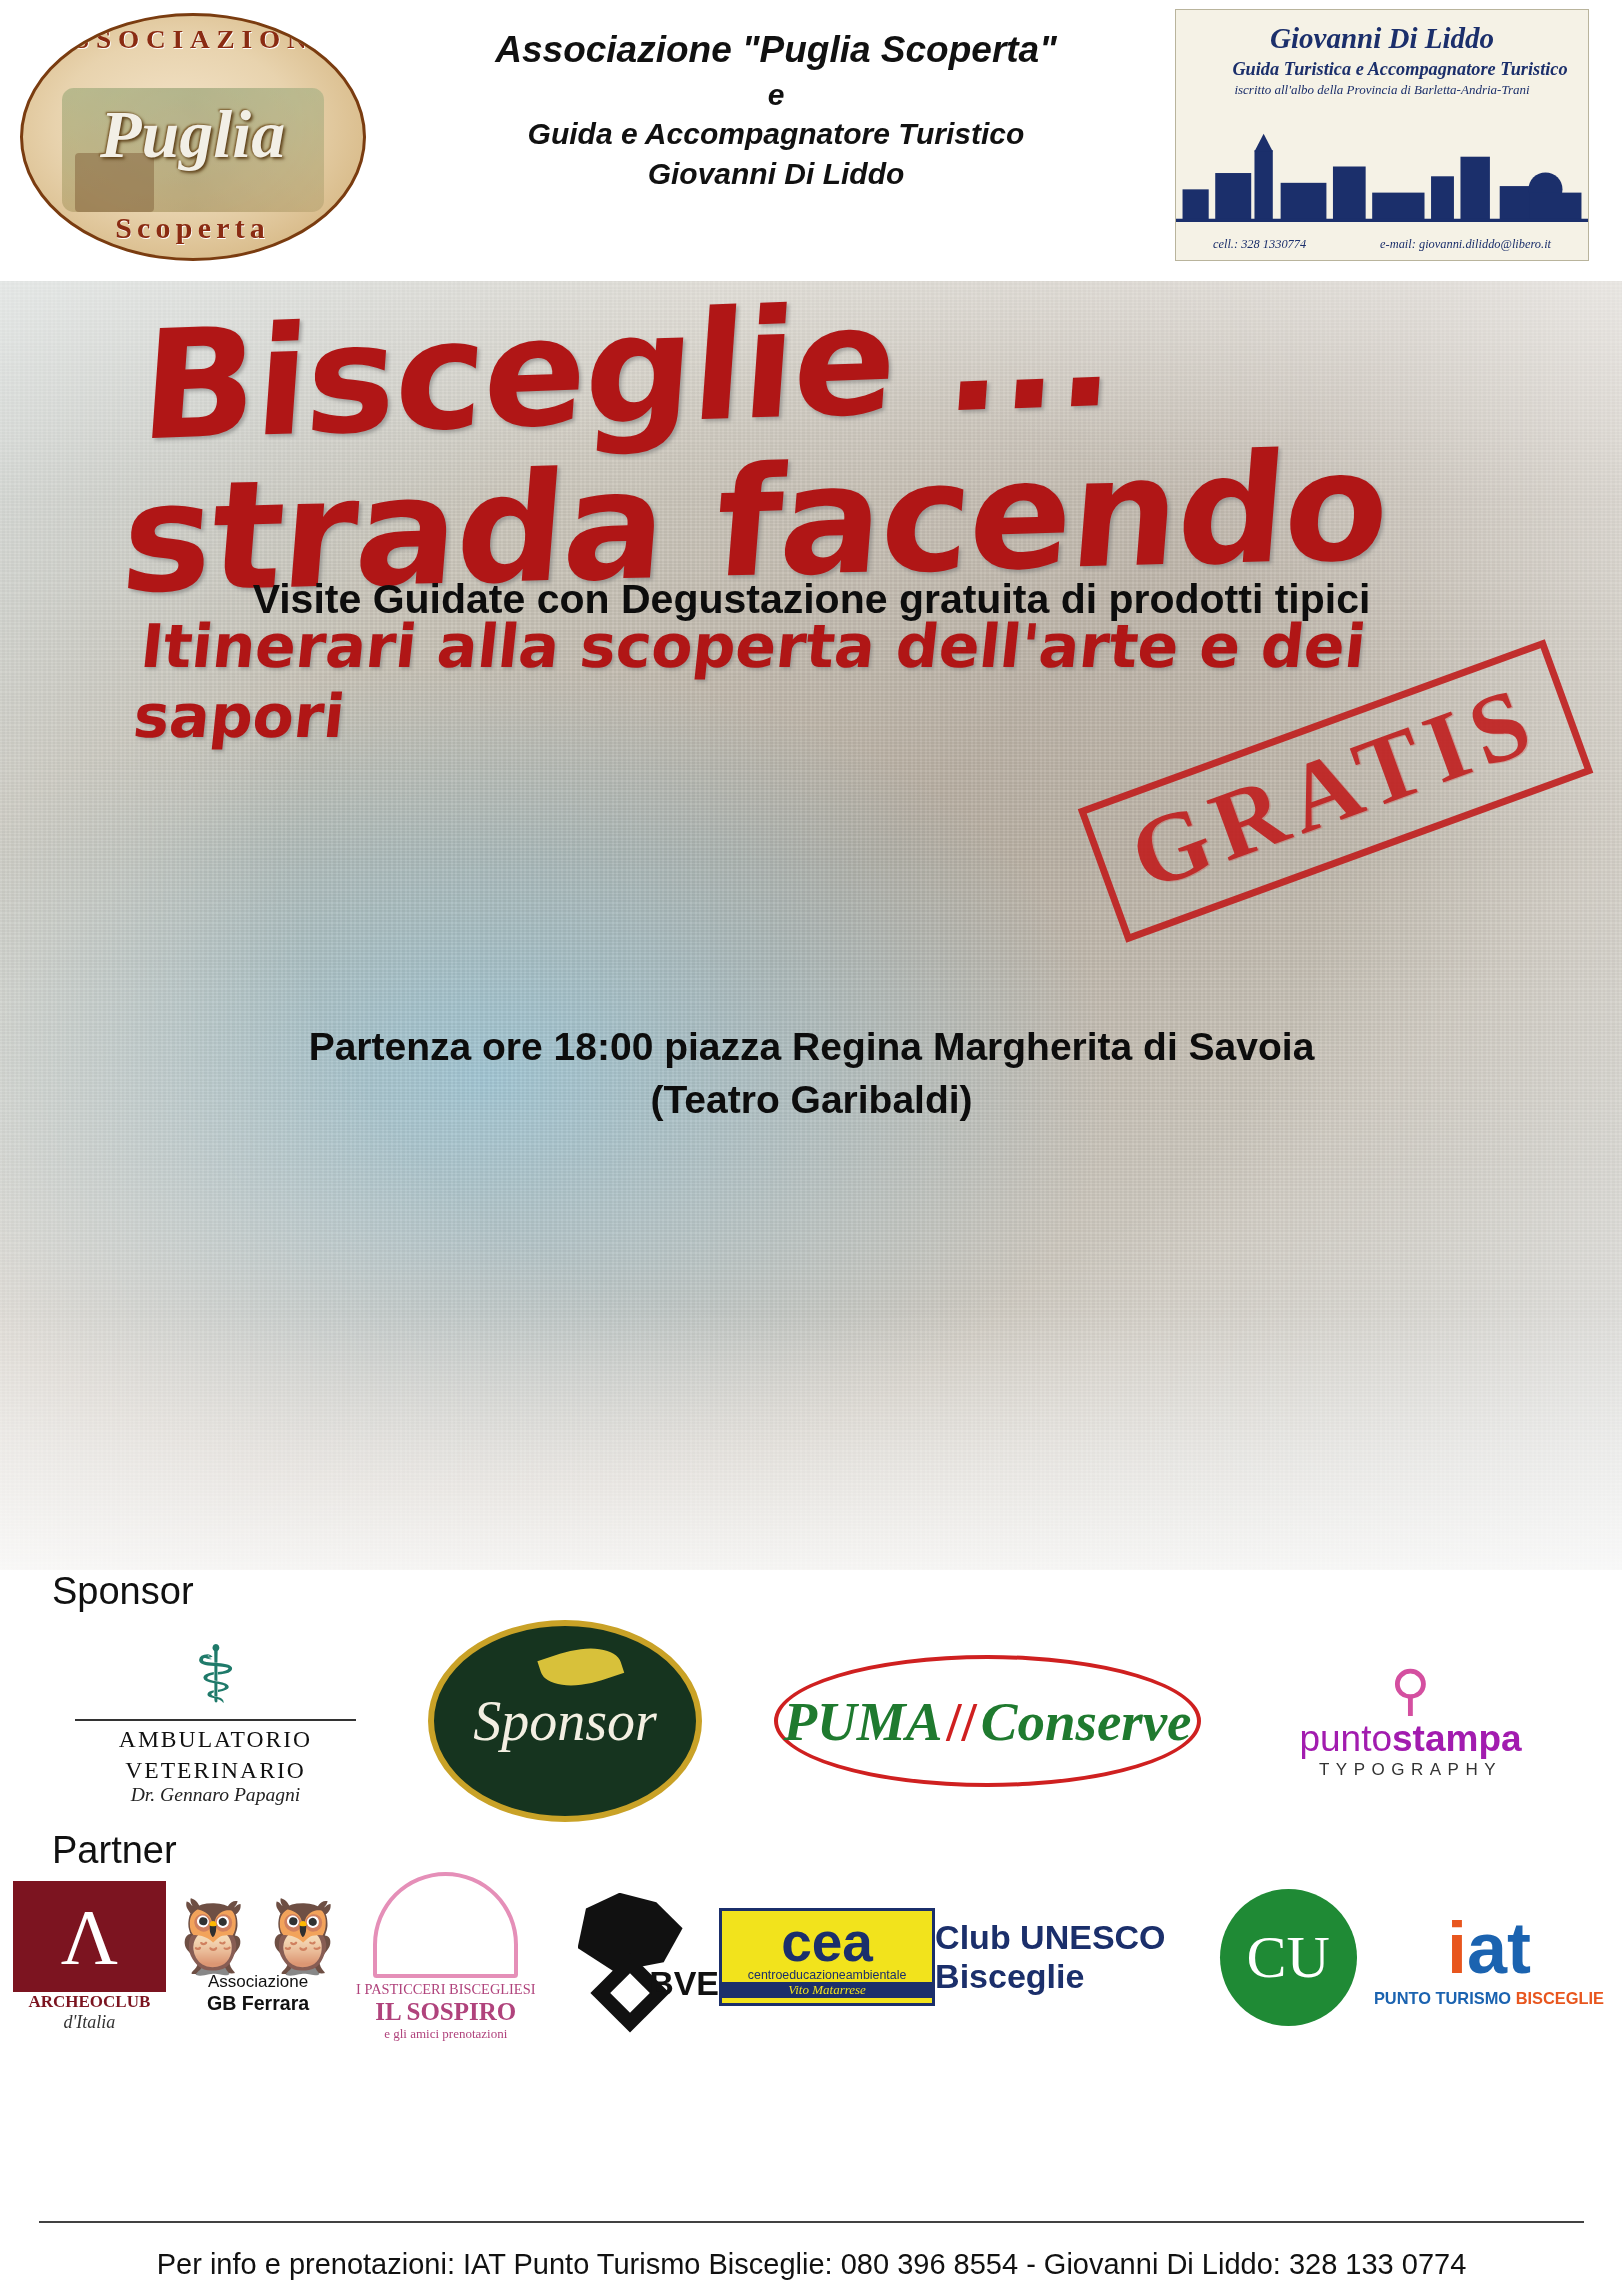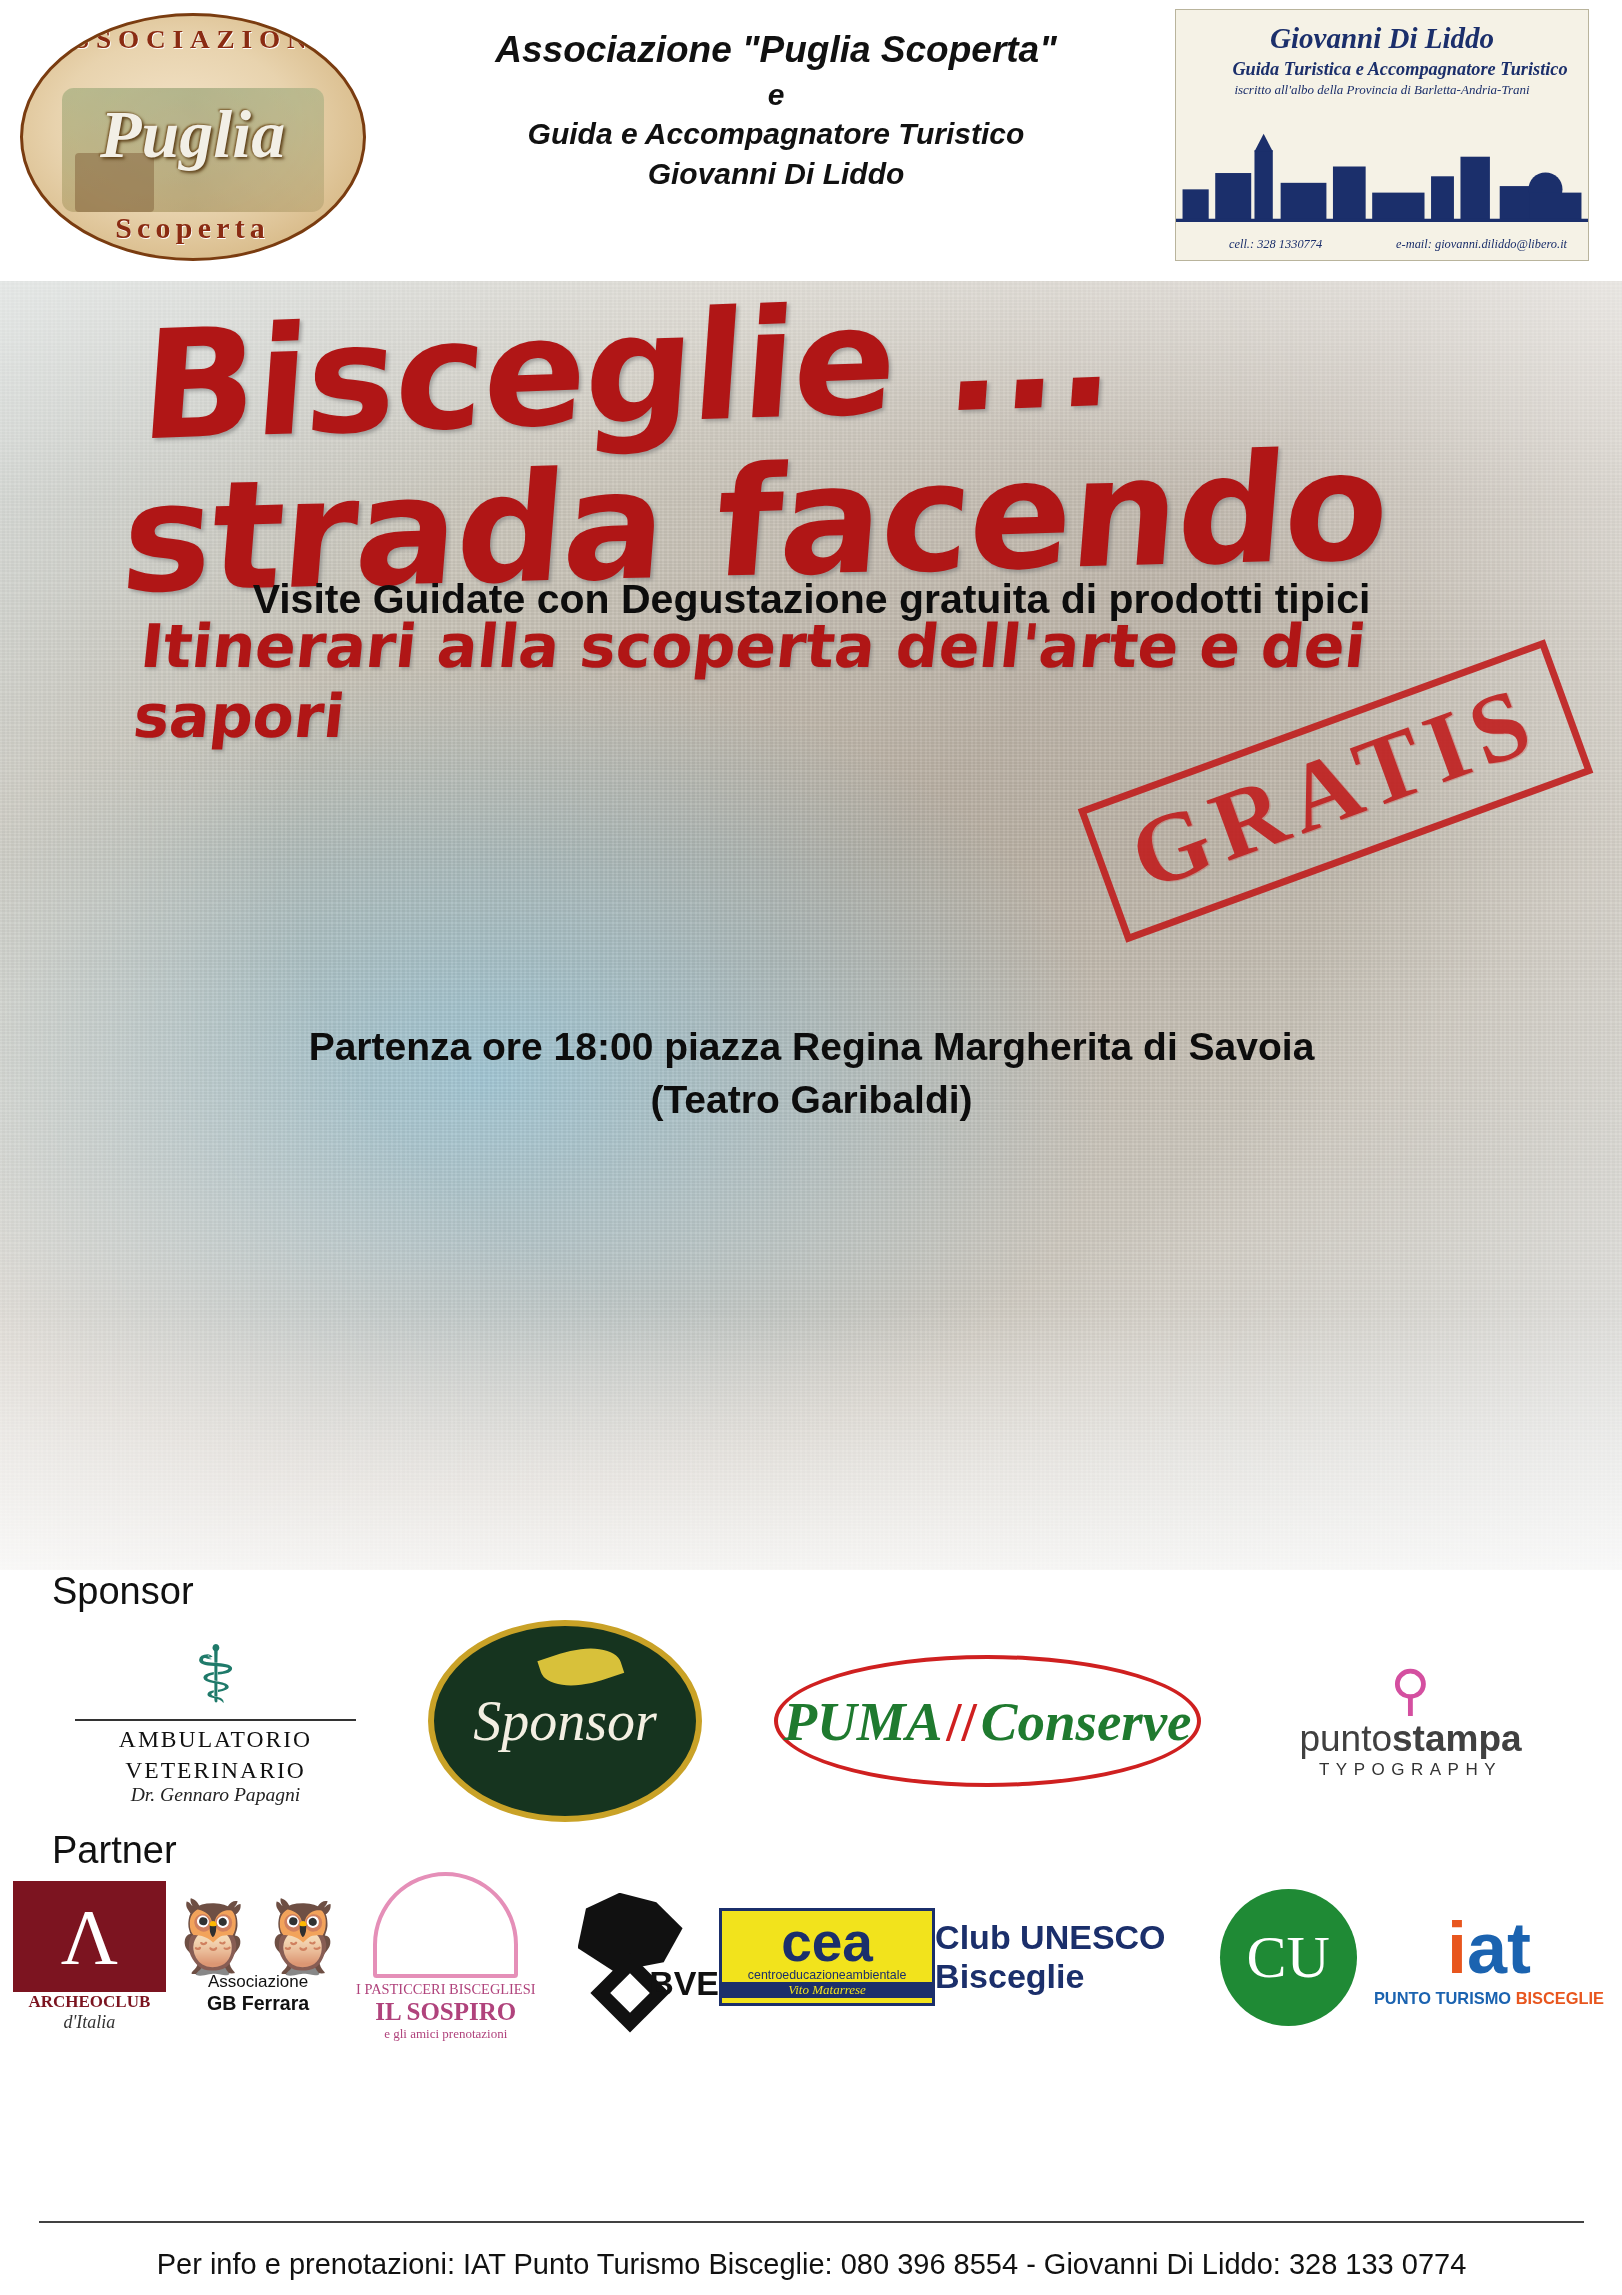--- a/index.html
+++ b/index.html
@@ -127,21 +127,21 @@
     color: #1b2f6b;
     margin-top: 2.6px;
   }
   .card-guida .cg-skyline {
     position: absolute;
     left: 0; bottom: 38px;
     width: 100%; height: 111px;
   }
   .card-guida .cg-contact {
     position: absolute;
-    left: 16px; bottom: 7.9px;
+    left: 0; bottom: 7.9px;
     width: 100%;
     display: flex;
     justify-content: space-around;
     font-family: "Liberation Serif", serif;
     font-style: italic;
     font-size: 12.4px;
     color: #1b2f6b;
   }
 
   
@@ -331,21 +331,21 @@
     display: flex; align-items: center; justify-content: center;
     background: #fff;
   }
   .puma .p1 { font-family: "Liberation Serif", serif; font-weight: bold; font-style: italic; font-size: 55px; color: #1f7a2f; }
   .puma .slashes { font-family: "Liberation Serif", serif; font-weight: bold; font-size: 55px; color: #cf2020; margin: 0 3.9px; }
   .puma .p2 { font-family: "Liberation Serif", serif; font-weight: bold; font-style: italic; font-size: 55px; color: #1f7a2f; }
 
   
   .pstampa { width: 275px; }
   .pstampa .mark { font-size: 55px; color: #d44fa0; line-height: 1; }
-  .pstampa .n1 { font-family: "Liberation Sans", sans-serif; font-size: 37px; color: #404040; }
+  .pstampa .n1 { font-family: "Liberation Sans", sans-serif; font-size: 37px; color: #a21caf; }
   .pstampa .n1 b { font-weight: bold; }
   .pstampa .n2 { font-family: "Liberation Sans", sans-serif; font-size: 17px; letter-spacing: 6.5px; color: #333; }
 
   
   .p-archeo { width: 157px; }
   .p-archeo .box { background: #7c1420; height: 111px; position: relative; }
   .p-archeo .box .a-glyph { color: #fff; font-size: 79px; font-family: "Liberation Serif", serif; line-height: 111px; }
   .p-archeo .cap { font-family: "Liberation Serif", serif; font-size: 17px; color: #7c1420; font-weight: bold; }
   .p-archeo .cap2 { font-family: "Liberation Serif", serif; font-size: 18px; color: #333; font-style: italic; }
 

